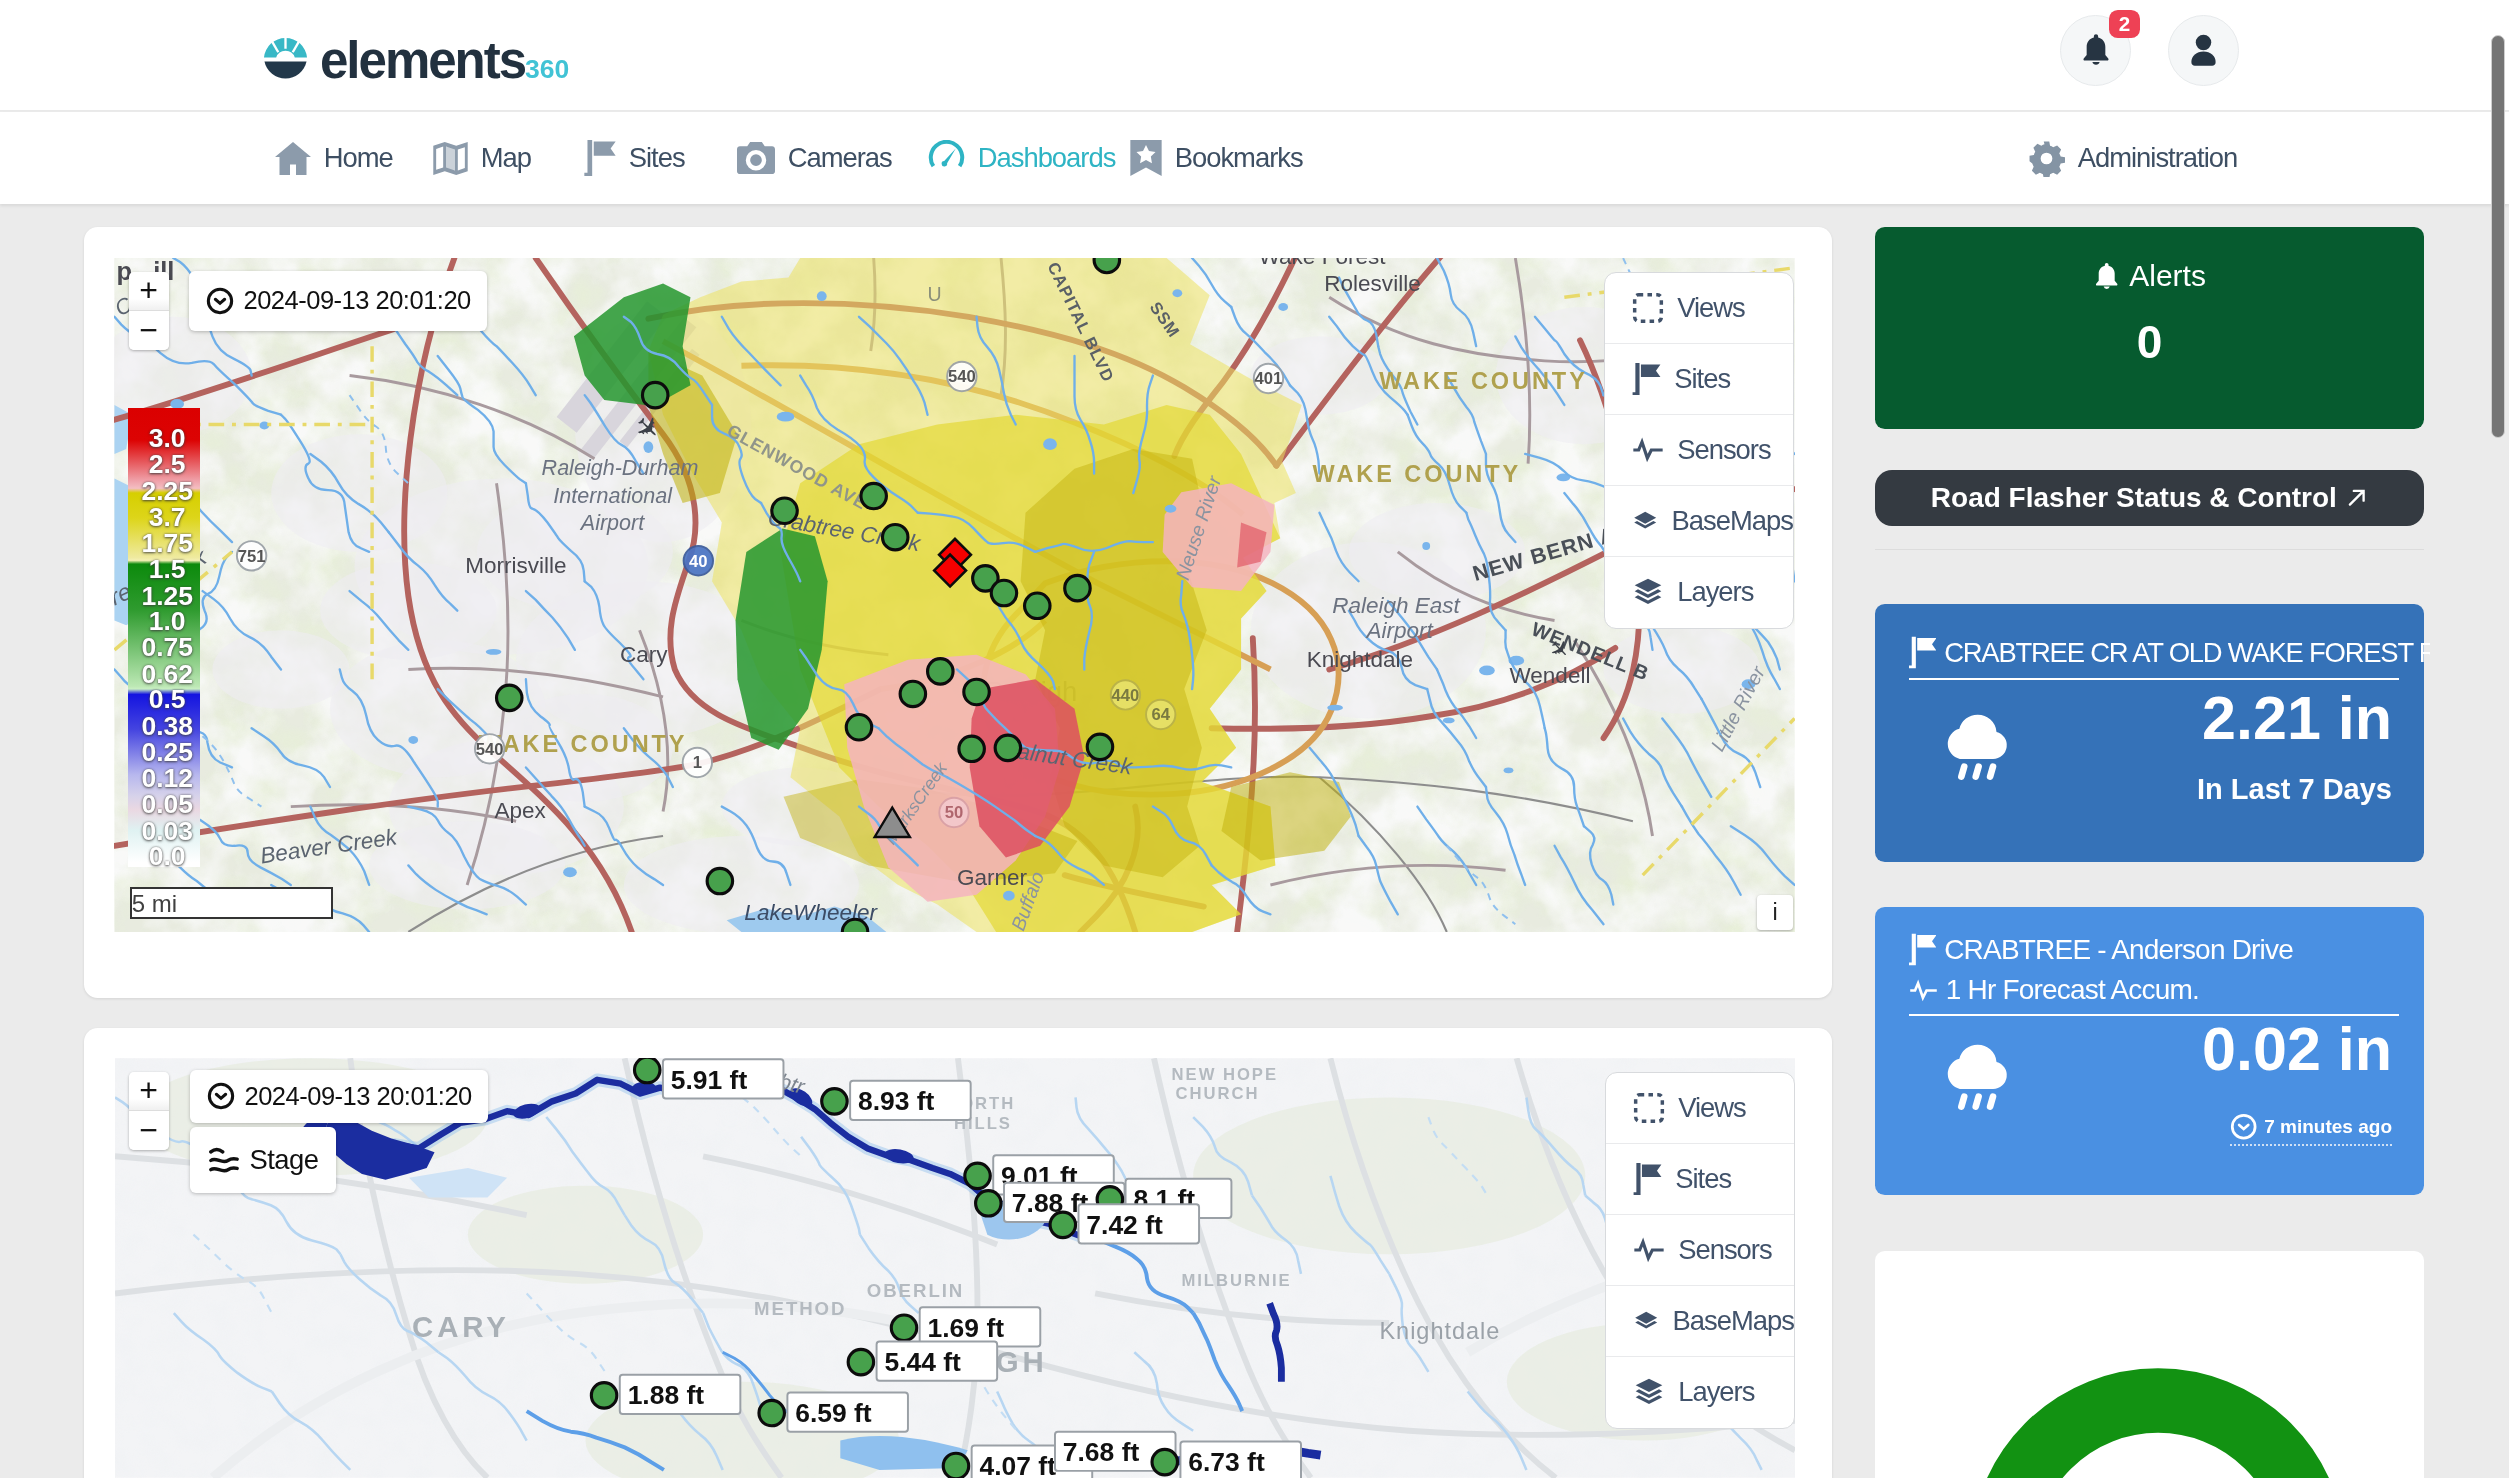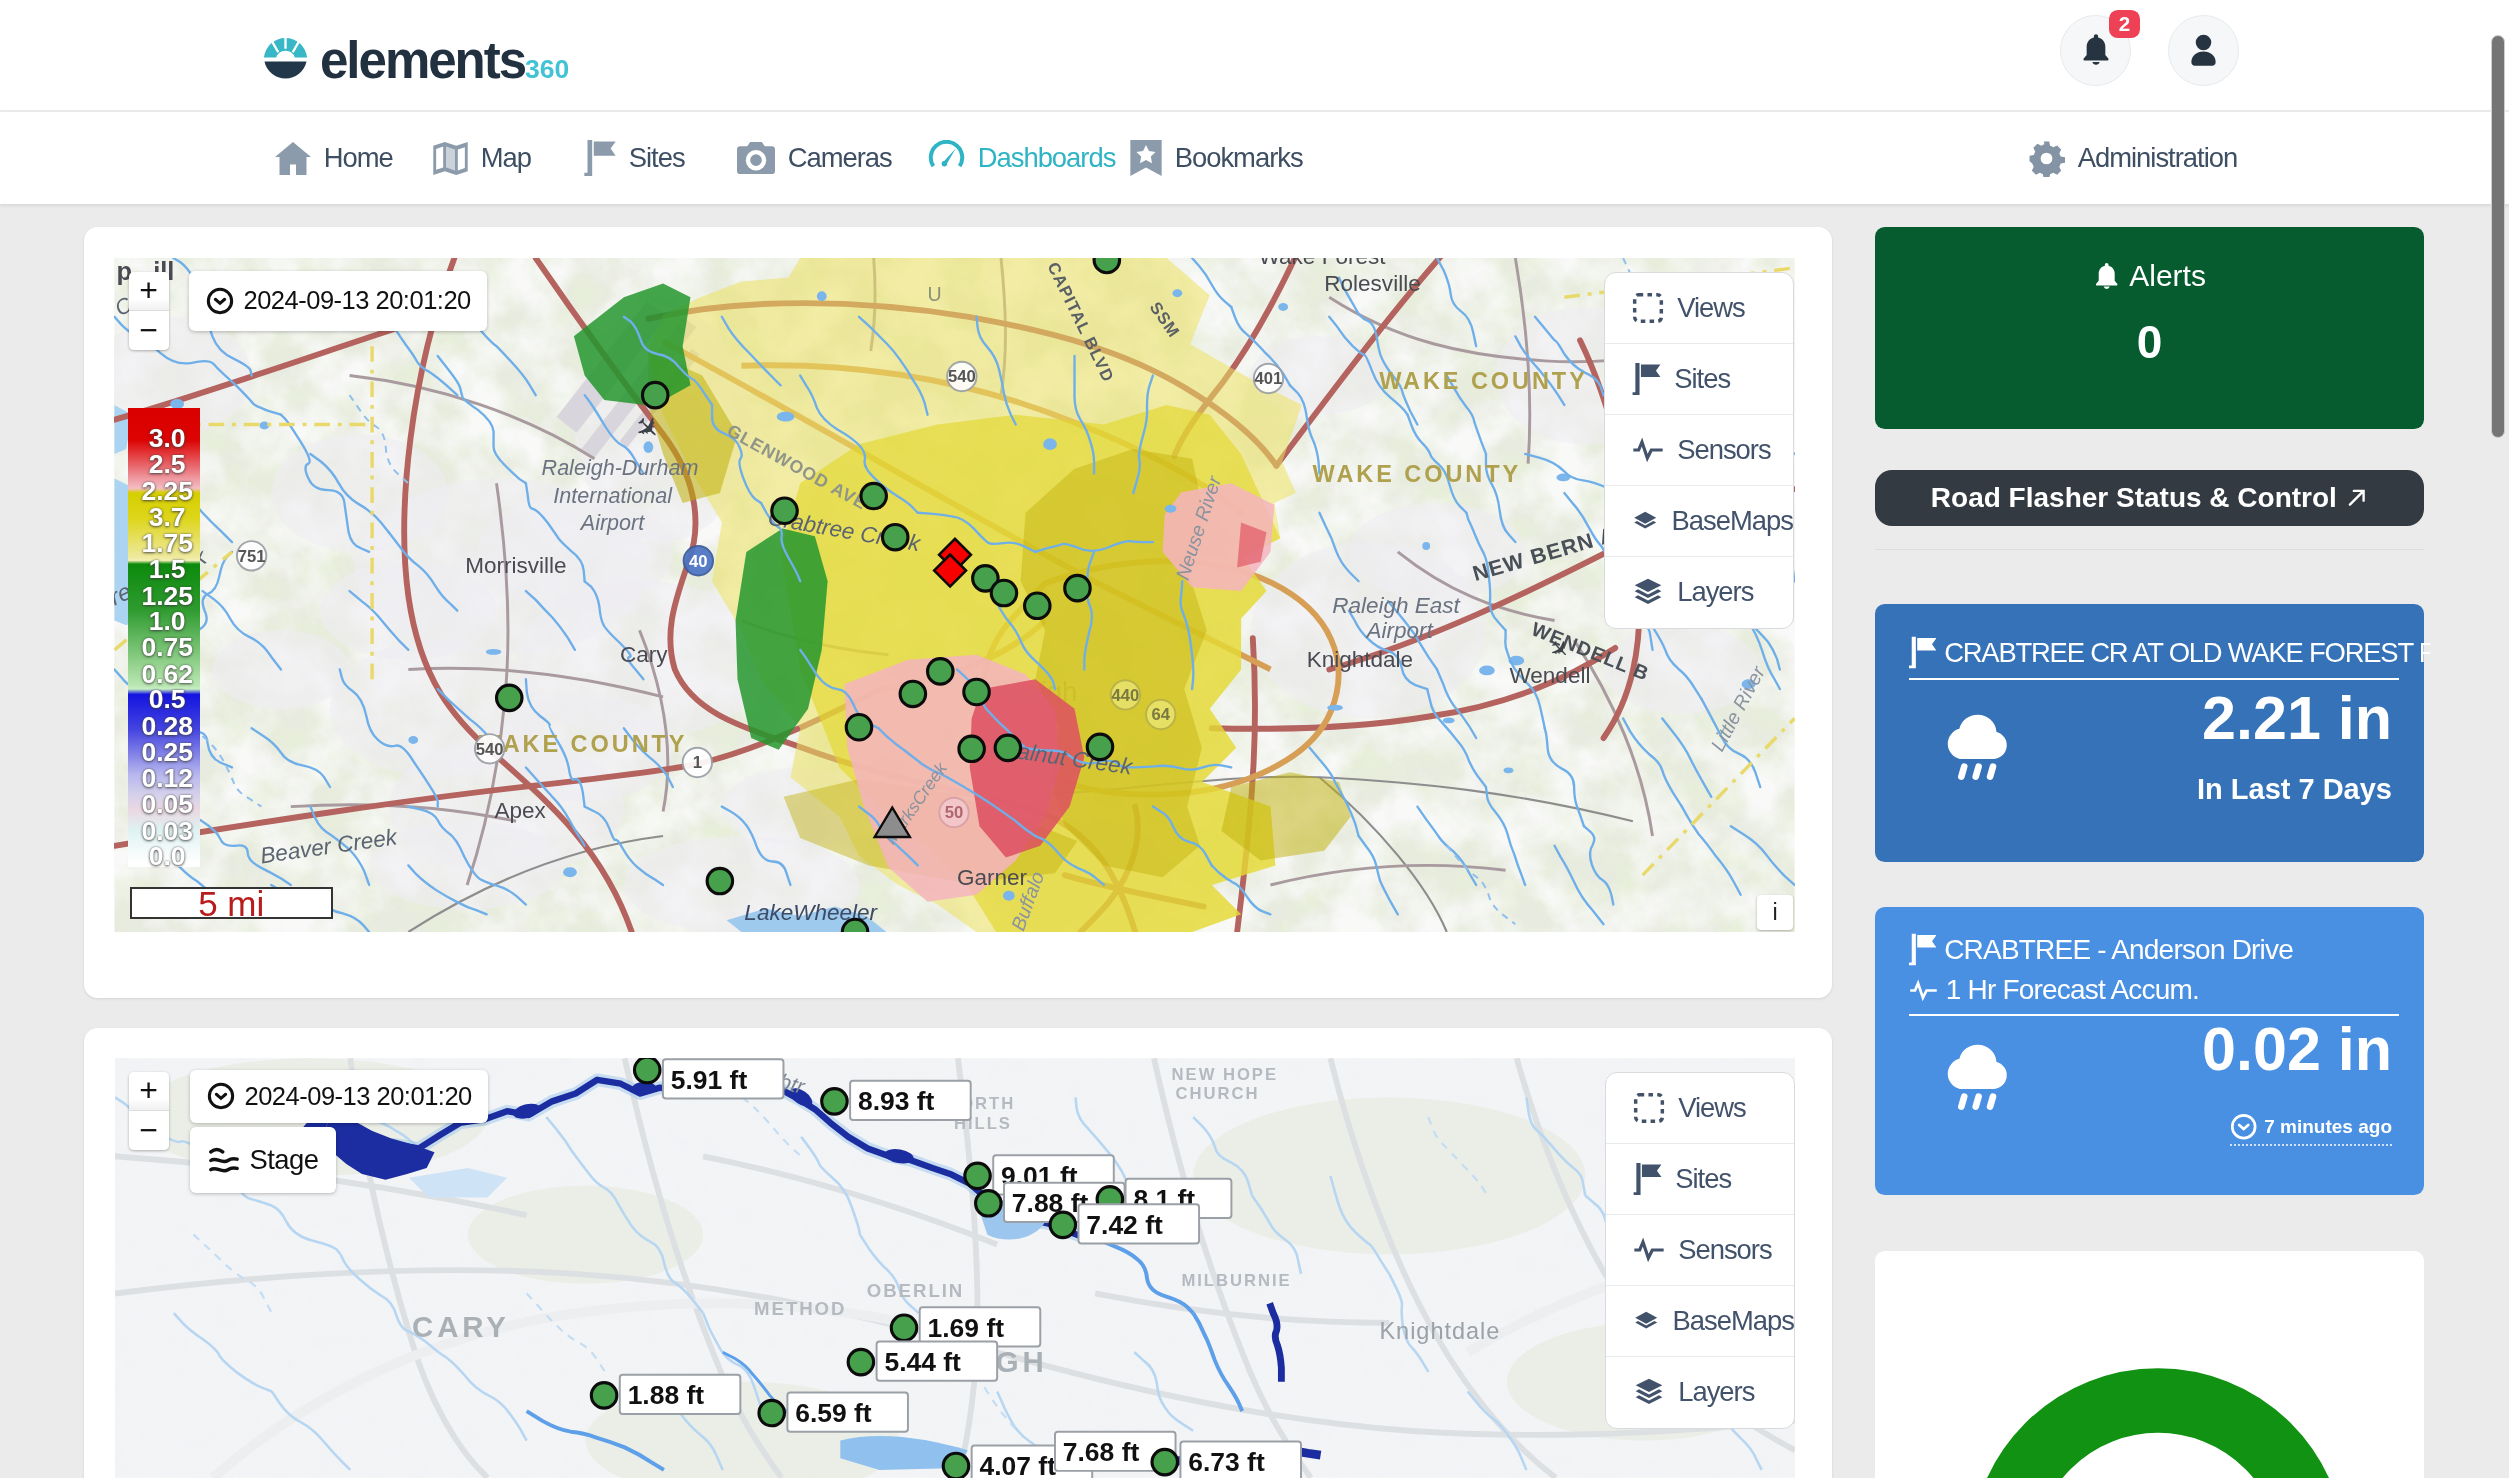--- a/index.html
+++ b/index.html
@@ -27,22 +27,22 @@
   .zbtn.plus { border-bottom:1px solid #ddd; background:linear-gradient(#fff 70%,#f0f0f0); }
   .tsbox { position:absolute; background:#fff; border-radius:5.9px; box-shadow:0 1px 3.9px rgba(0,0,0,0.25);
     display:flex; align-items:center; padding:0 16.7px; font-size:25.5px; color:#111; letter-spacing:-0.5px; }
   .tsbox svg { margin-right:9.8px; }
   .mapbtns { position:absolute; width:190px; background:#fff; border:1px solid #d8dadd;
     border-radius:12px; }
   .mapbtn { height:71px; display:flex; align-items:center; padding-left:26.5px;
     color:#41526a; font-size:27.4px; font-weight:500; letter-spacing:-1px; border-bottom:1px solid #e9eaec; }
   .mapbtn:last-child { border-bottom:none; }
   .mapbtn svg { margin-right:13.7px; }
-  .scalebar { position:absolute; background:#fff; border:2px solid #333; text-align:center;
-    font-size:35px; color:#b91c1c; }
+  .scalebar { position:absolute; background:#fff; border:2px solid #333; 
+    font-size:24px; color:#404040; }
   .ibtn { position:absolute; width:36px; height:35px; background:#fff; border-radius:3.9px;
     box-shadow:0 1px 2.9px rgba(0,0,0,0.3); display:flex; align-items:center; justify-content:center;
     font-size:23.5px; color:#222; }
   
   .spanel { position:absolute; left:1875px; width:549px; border-radius:9.8px; color:#fff; }
   .lgl { position:absolute; width:79px; text-align:center; font-size:26.5px; font-weight:700; color:#fff;
     text-shadow:0 1px 2.9px rgba(60,60,60,0.85), 0 0 2px rgba(60,60,60,0.6); }
 </style>
 </head>
 <body>
@@ -448,21 +448,21 @@
           <div class="lgl" style="top:41px;">2.5</div>
         <div class="lgl" style="top:68px;">2.25</div>
           <div class="lgl" style="top:94px;">3.7</div>
         <div class="lgl" style="top:120px;">1.75</div>
           <div class="lgl" style="top:146px;">1.5</div>
         <div class="lgl" style="top:173px;">1.25</div>
           <div class="lgl" style="top:198px;">1.0</div>
         <div class="lgl" style="top:224px;">0.75</div>
           <div class="lgl" style="top:251px;">0.62</div>
         <div class="lgl" style="top:276px;">0.5</div>
-          <div class="lgl" style="top:303px;">0.28</div>
+          <div class="lgl" style="top:303px;">0.38</div>
         <div class="lgl" style="top:329px;">0.25</div>
           <div class="lgl" style="top:355px;">0.12</div>
         <div class="lgl" style="top:381px;">0.05</div>
           <div class="lgl" style="top:408px;">0.03</div>
         <div class="lgl" style="top:433px;">0.0</div>
       </div>
       <div class="zbtns" style="left:14.7px;top:13.7px;">
         <div class="zbtn plus">+</div>
           <div class="zbtn">−</div>
       </div>

